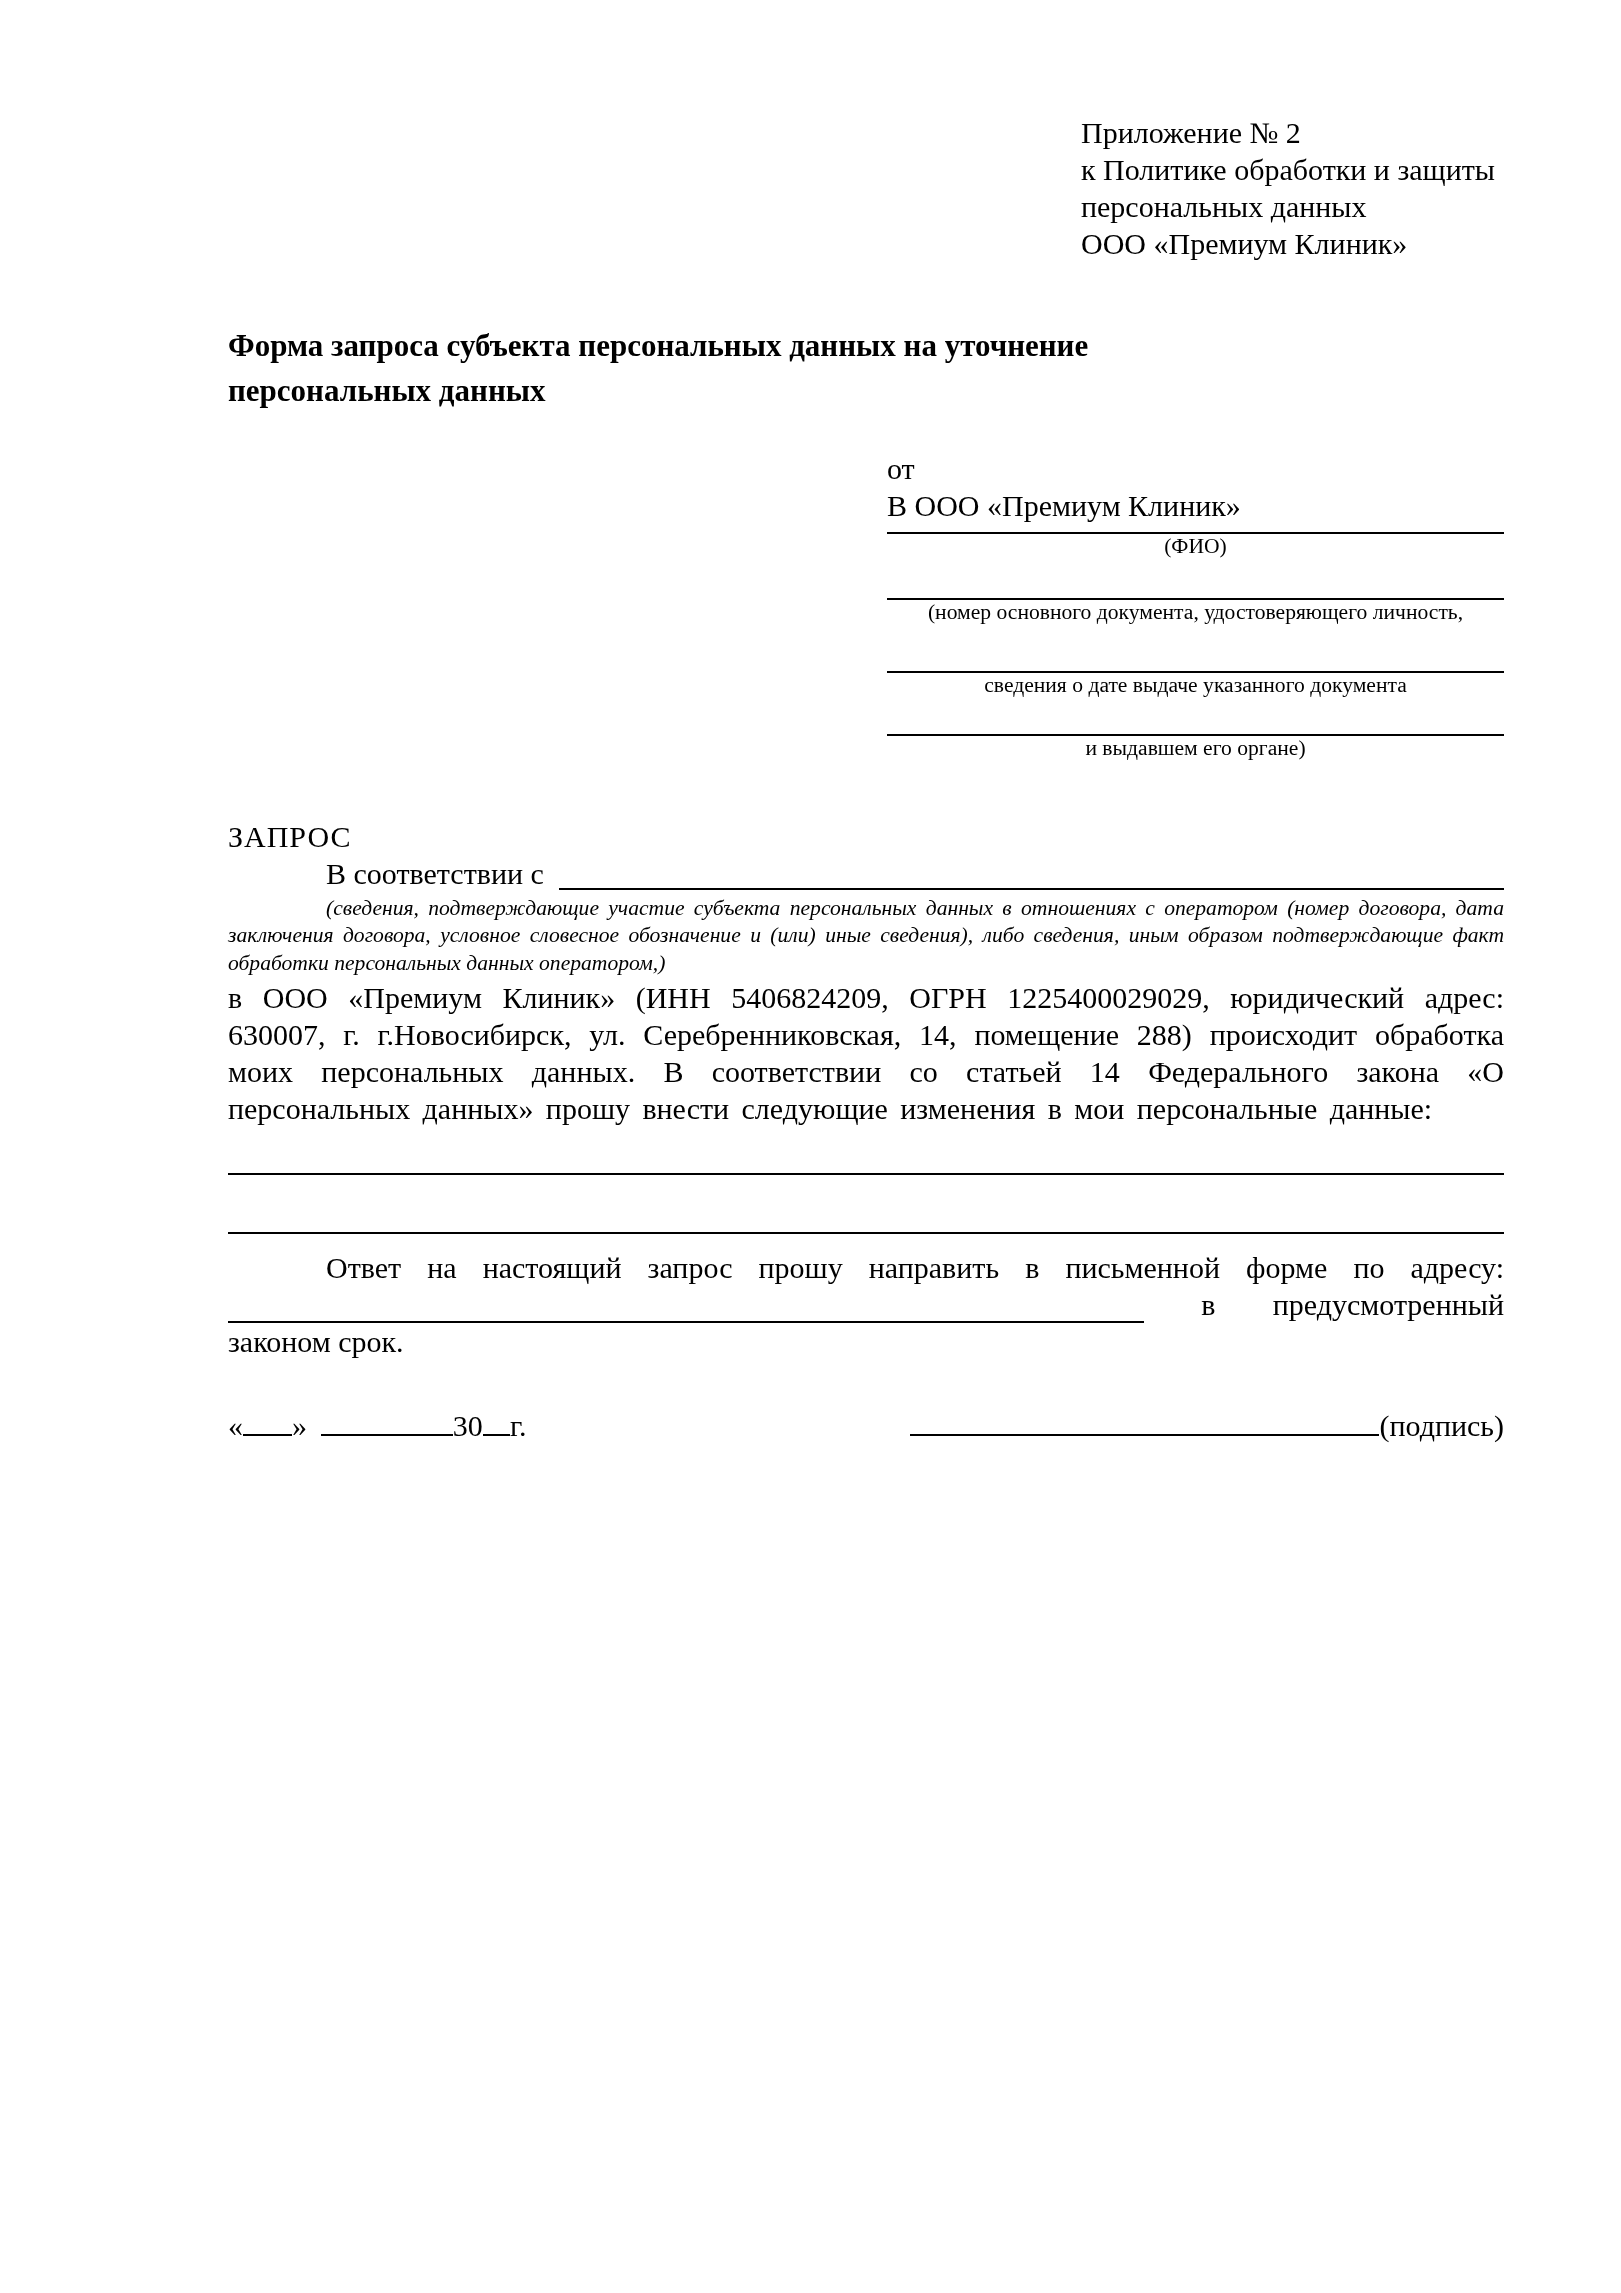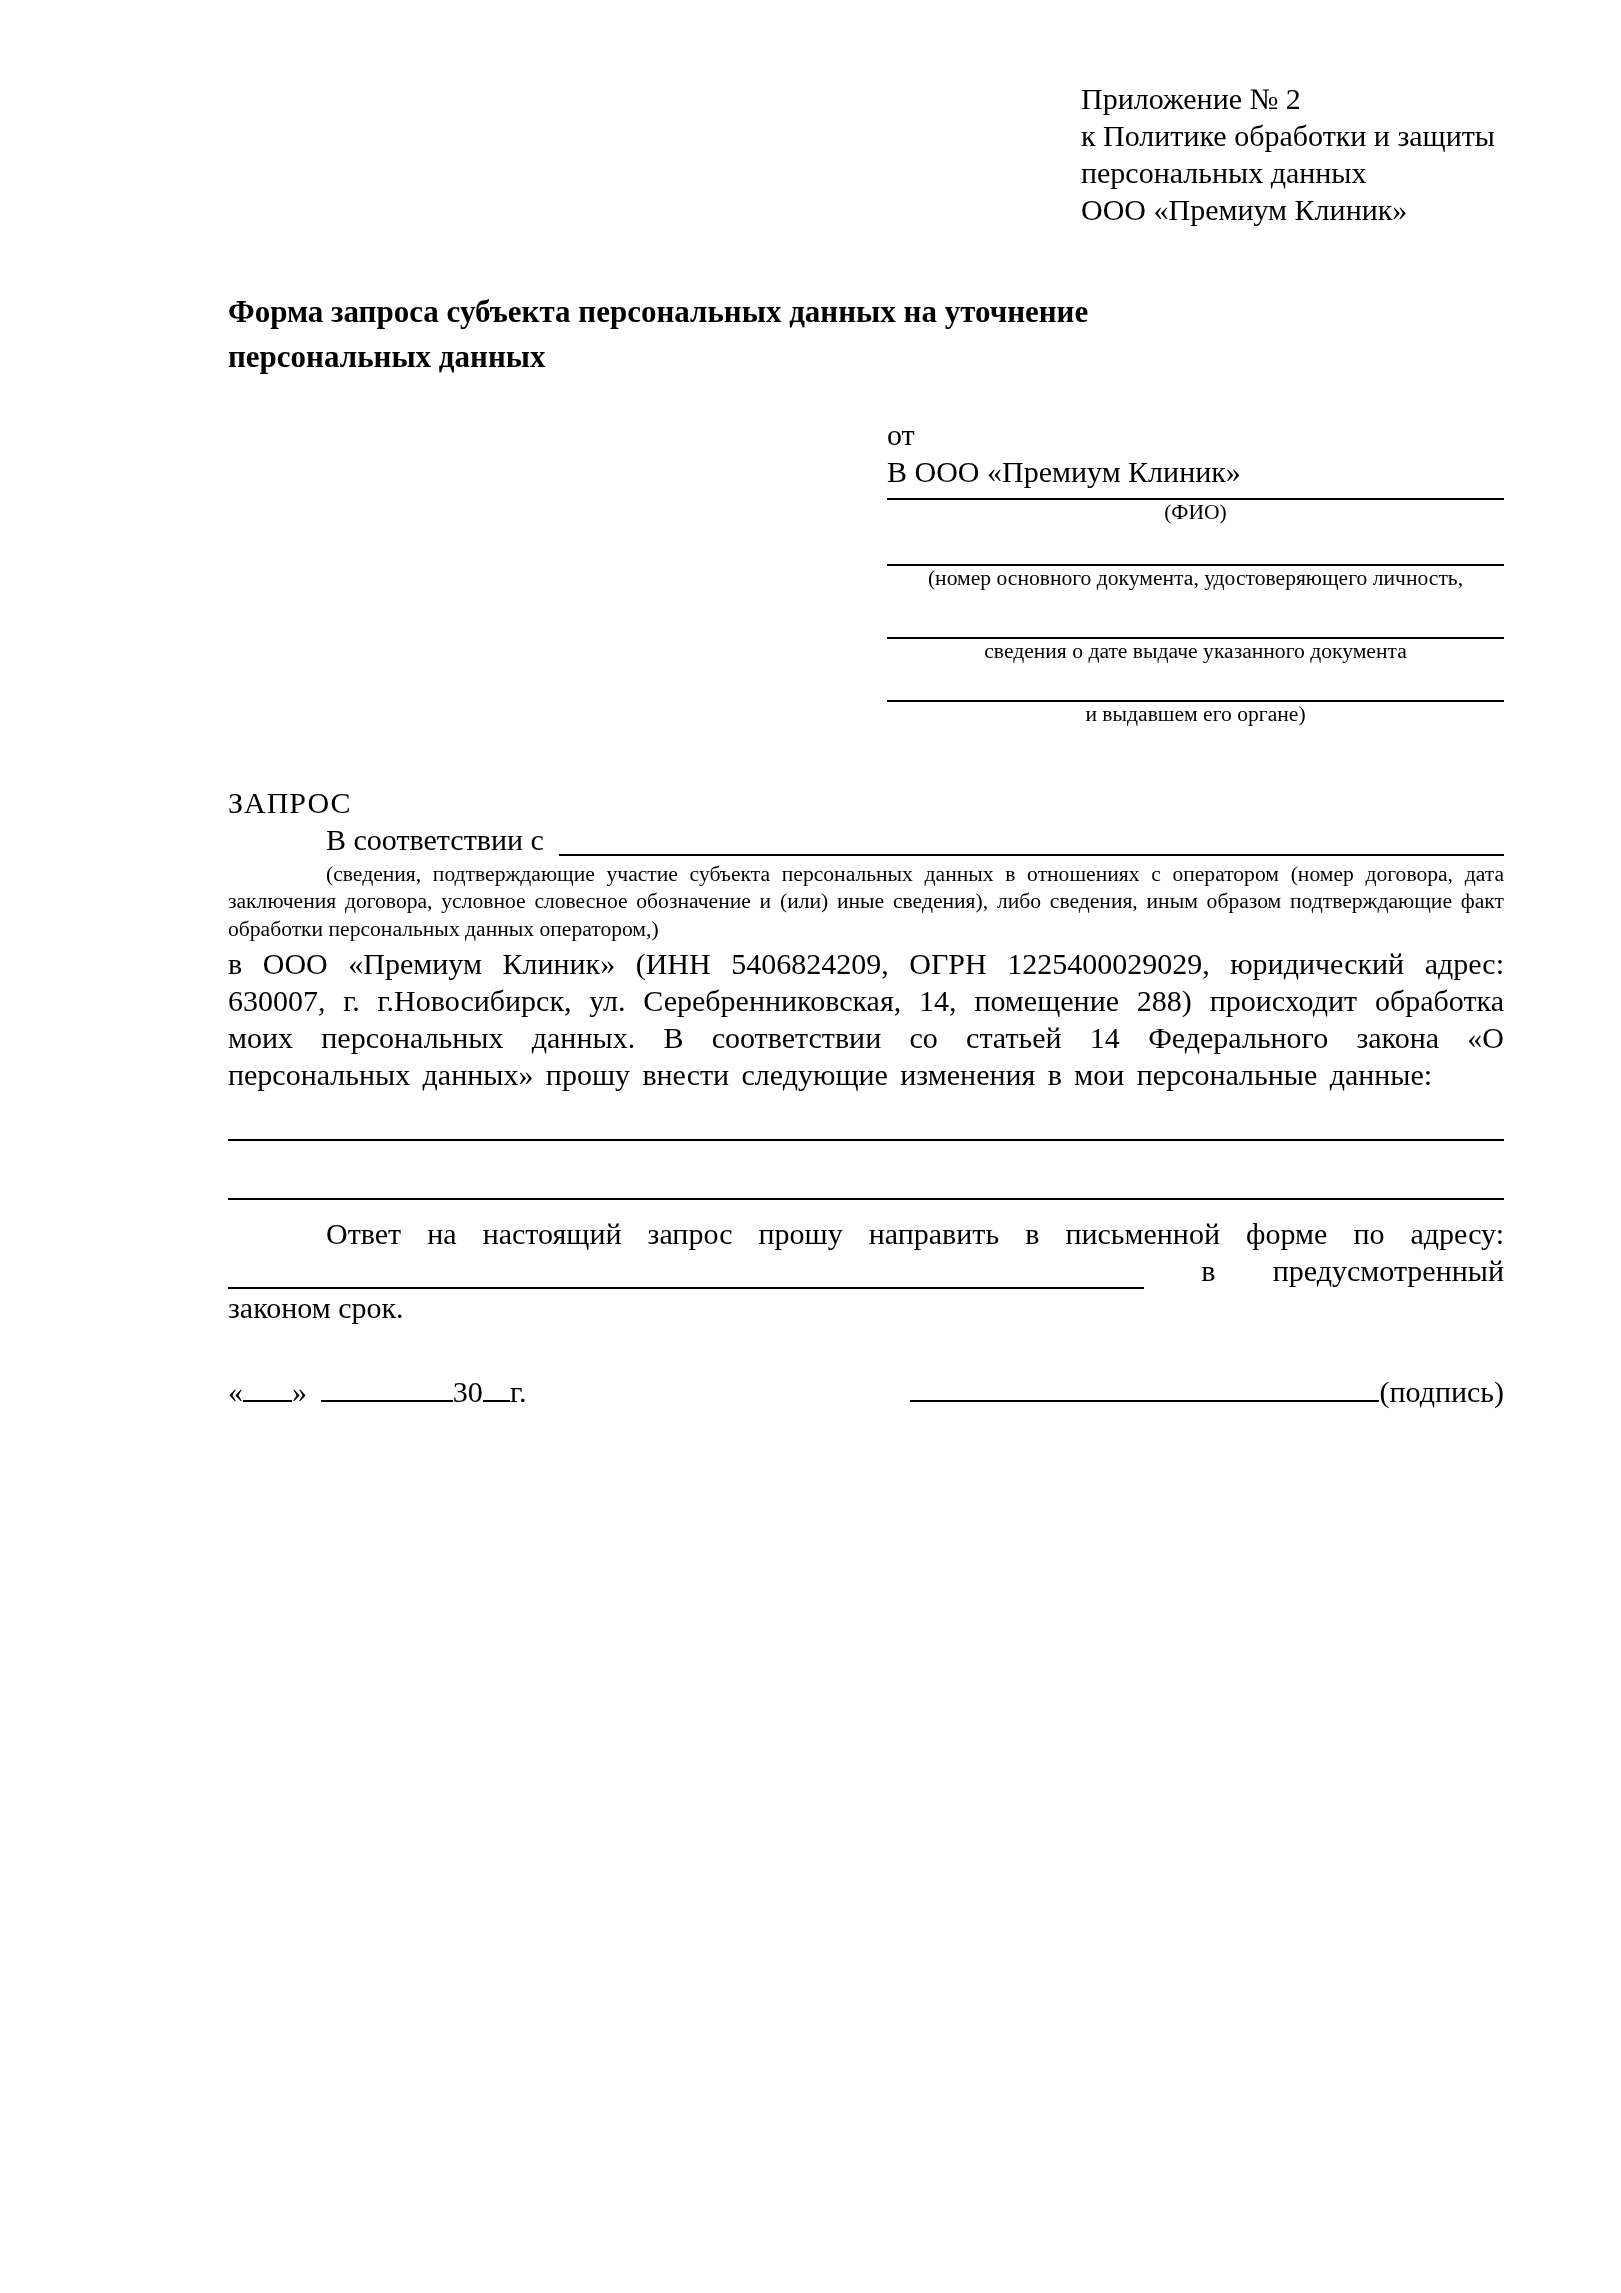--- a/index.html
+++ b/index.html
@@ -6,37 +6,37 @@
   .page{
     position:relative;
     width:1621px;height:2294px;
     background:#ffffff;
     font-family:"Liberation Serif","DejaVu Serif",serif;
     color:#000;
     overflow:hidden;
   }
   .content{
     position:absolute;left:228px;top:0;width:1276px;
-    padding-top:80px;
+    padding-top:114px;
     font-size:30px;line-height:37px;
   }
   .appendix{margin-left:853px;}
   .doc-title{margin-top:61px;text-align:left;font-weight:bold;font-size:31px;line-height:45px;}
   .addressee{margin-left:659px;width:617px;margin-top:37px;}
   .u{border-bottom:2.9px solid #000;height:0;}
   .addressee .u{margin-top:7.8px;}
   .cap{font-size:21.6px;line-height:25.5px;text-align:center;}
   .u.g1{margin-top:39px;}
   .u.g2{margin-top:45px;}
   .u.g3{margin-top:36px;}
   .zapros{margin-top:56px;text-align:left;letter-spacing:1px;}
   .intro{display:flex;align-items:flex-start;padding-left:98px;}
   .intro .label{white-space:pre;}
   .fill{flex:1;border-bottom:2.9px solid #000;height:33px;margin-left:7.8px;}
-  .fine{font-size:21.6px;line-height:27.4px;text-align:justify;text-indent:98px;margin-top:2.9px;}
+  .fine{font-size:21.6px;line-height:27.4px;text-align:justify;text-indent:98px;margin-top:2.9px;font-style:italic;}
   .bodypar{margin-top:2px;text-align:justify;word-spacing:4.9px;}
   .blankline{border-bottom:2.9px solid #000;}
   .b1{margin-top:11.8px;height:34px;}
   .b2{height:57px;}
   .reply1{margin-top:15.7px;text-align:justify;text-align-last:justify;text-indent:98px;}
   .reply2{display:flex;justify-content:space-between;align-items:flex-end;height:37px;}
   .addrblank{display:inline-block;width:916px;border-bottom:2.9px solid #000;height:33px;}
   .sigrow{margin-top:47px;display:flex;justify-content:space-between;align-items:baseline;}
   .b{display:inline-block;border-bottom:2.9px solid #000;height:19.6px;}
   .w50{width:49px;}

